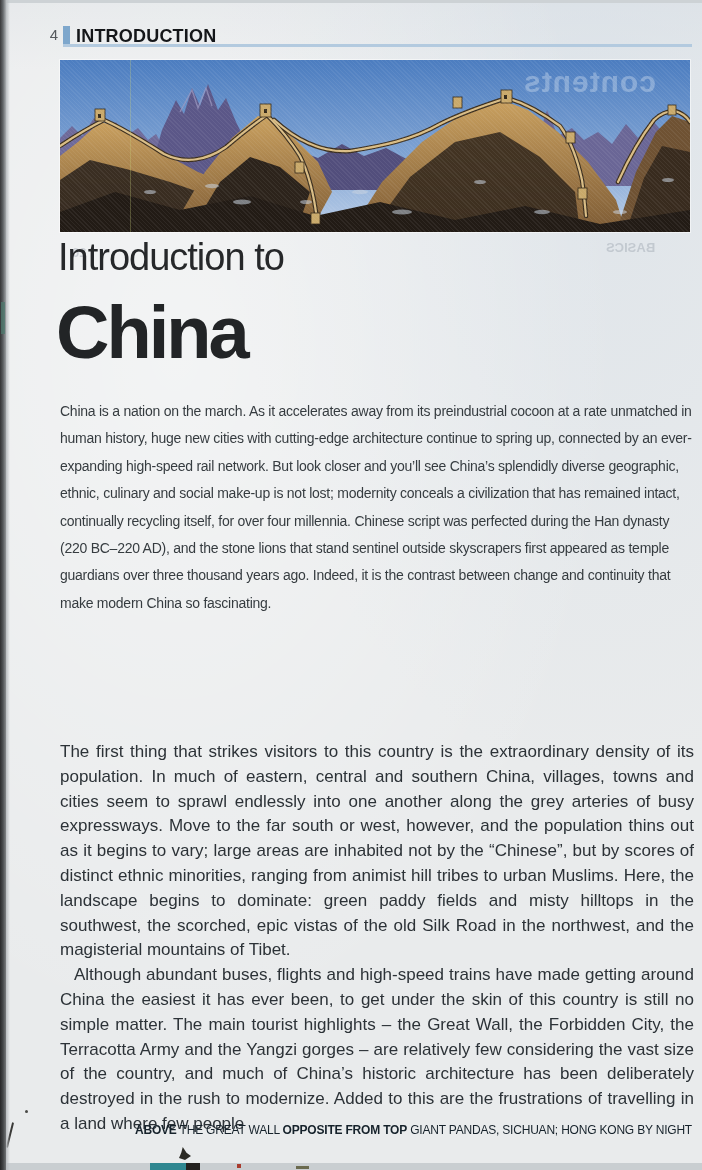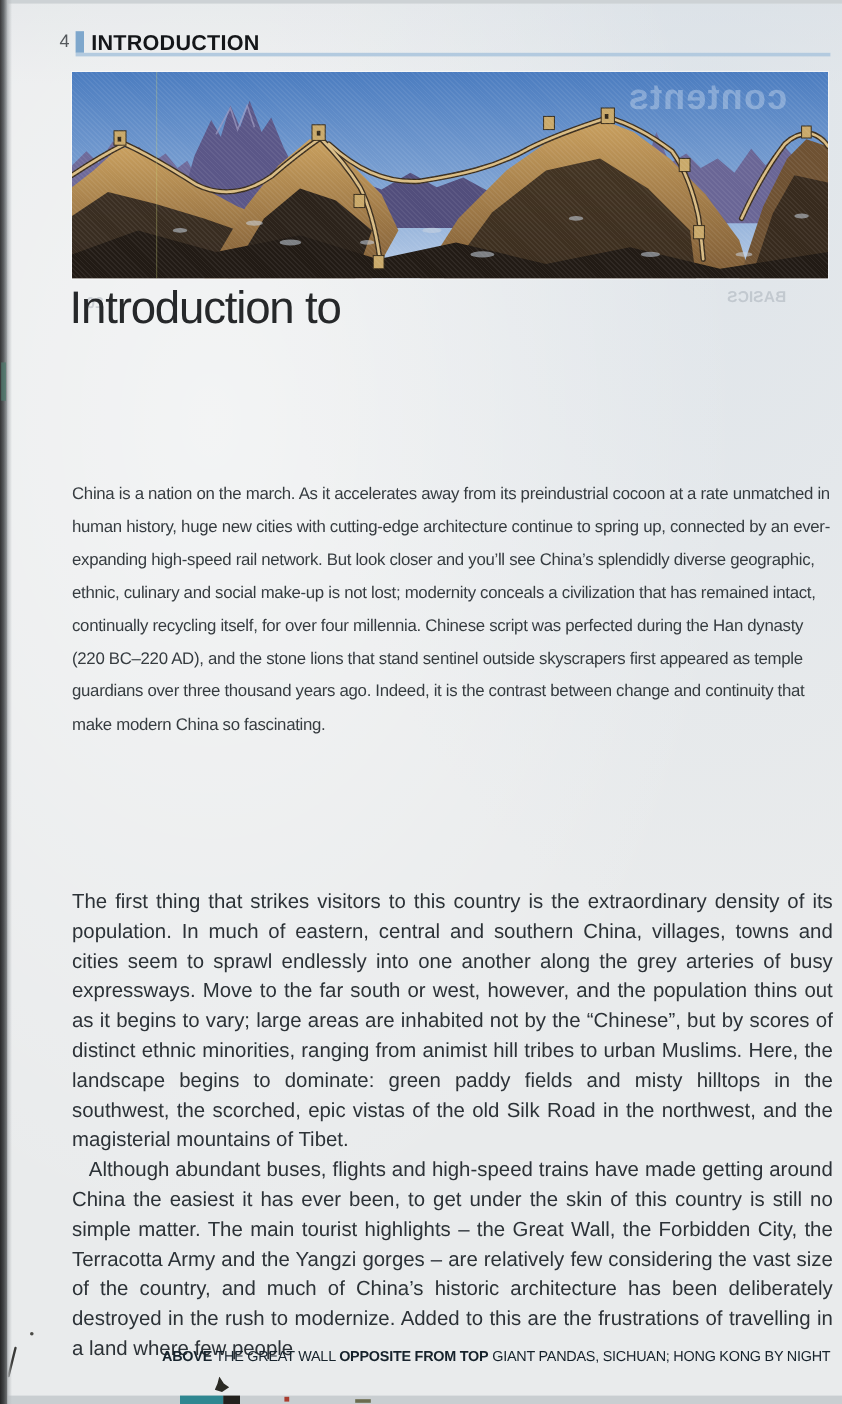--- a/index.html
+++ b/index.html
@@ -170,20 +170,21 @@
 
       <rect x="70" y="0" width="1" height="172" fill="#c8ce78" opacity=".3"></rect>
     </svg>
     <div class="ghost-contents">contents</div>
   </figure>
 
   <span class="ghost ghost-left">20</span>
   <span class="ghost ghost-right">BASICS</span>
 
   <h2 class="kicker">Introduction to</h2>
+  <h1 class="maintitle">China</h1>
 
   <p class="intro">China is a nation on the march. As it accelerates away from its preindustrial cocoon at a rate unmatched in human history, huge new cities with cutting-edge architecture continue to spring up, connected by an ever-expanding high-speed rail network. But look closer and you’ll see China’s splendidly diverse geographic, ethnic, culinary and social make-up is not lost; modernity conceals a civilization that has remained intact, continually recycling itself, for over four millennia. Chinese script was perfected during the Han dynasty (220 BC–220 AD), and the stone lions that stand sentinel outside skyscrapers first appeared as temple guardians over three thousand years ago. Indeed, it is the contrast between change and continuity that make modern China so fascinating.</p>
 
   <div class="bodytext">
     <p>The first thing that strikes visitors to this country is the extraordinary density of its population. In much of eastern, central and southern China, villages, towns and cities seem to sprawl endlessly into one another along the grey arteries of busy expressways. Move to the far south or west, however, and the population thins out as it begins to vary; large areas are inhabited not by the “Chinese”, but by scores of distinct ethnic minorities, ranging from animist hill tribes to urban Muslims. Here, the landscape begins to dominate: green paddy fields and misty hilltops in the southwest, the scorched, epic vistas of the old Silk Road in the northwest, and the magisterial mountains of Tibet.</p>
     <p class="indent">Although abundant buses, flights and high-speed trains have made getting around China the easiest it has ever been, to get under the skin of this country is still no simple matter. The main tourist highlights – the Great Wall, the Forbidden City, the Terracotta Army and the Yangzi gorges – are relatively few considering the vast size of the country, and much of China’s historic architecture has been deliberately destroyed in the rush to modernize. Added to this are the frustrations of travelling in a land where few people</p>
   </div>
 
   <div class="caption"><span class="b">ABOVE</span><span> THE GREAT WALL </span><span class="b">OPPOSITE FROM TOP</span><span> GIANT PANDAS, SICHUAN; HONG KONG BY NIGHT</span></div>
 

